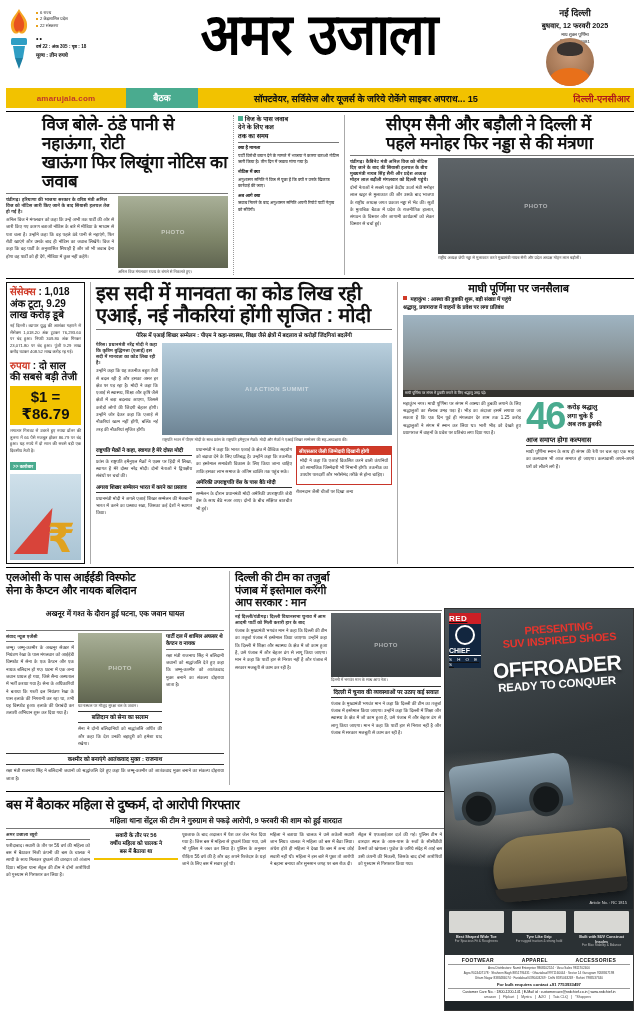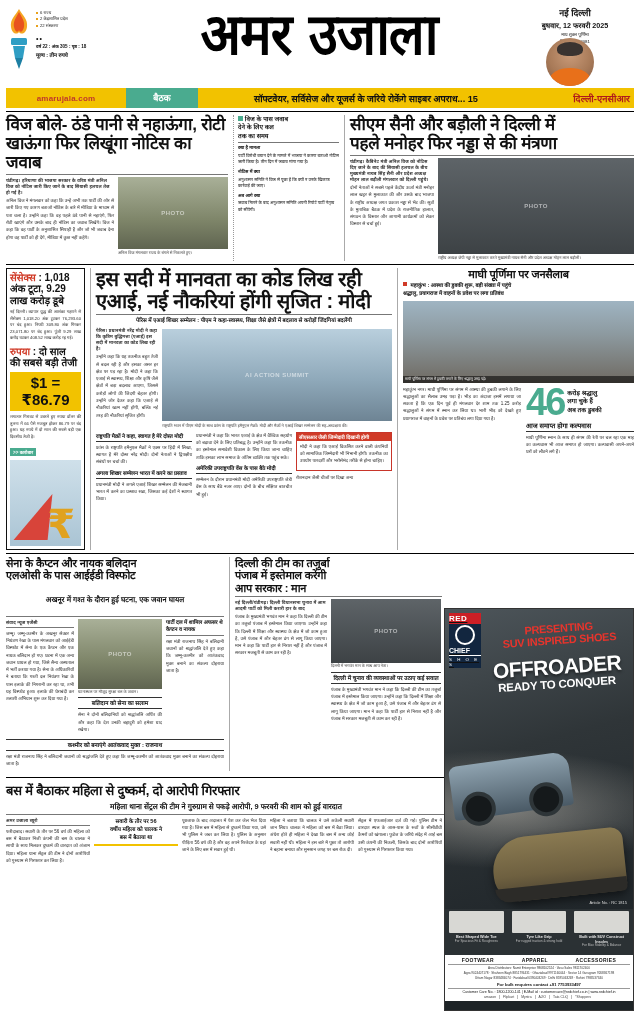--- a/index.html
+++ b/index.html
@@ -63,21 +63,21 @@
 
   
   .rule{border-top:1px solid #000;margin:3px 0;}
   .rule-thin{border-top:.5px solid #777;margin:2px 0;}
   .vrule{border-left:.6px solid #aaa;}
   .vrule-d{border-left:1px dotted #999;}
 
   
   .hl{font-weight:bold;line-height:1.12;letter-spacing:-.2px;}
   .hl-xl{font-size:20px;}
-  .hl-lg{font-size:17px;}
+  .hl-lg{font-size:17px;margin-left:36px;}
   .hl-md{font-size:11px;}
   .sub{font-weight:bold;font-size:8px;line-height:1.3;}
   .byline{font-size:4.6px;font-weight:bold;color:#333;letter-spacing:.2px;}
   .body{font-size:4.5px;line-height:1.62;text-align:justify;color:#2b2b2b;}
   .body p{margin:0 0 3px 0;}
   .cap{font-size:4px;line-height:1.4;color:#333;}
   .redsq{width:4px;height:4px;background:#d03a27;display:inline-block;margin-right:2px;vertical-align:1px;}
   .greensq{width:5px;height:5px;background:#4aab8f;display:inline-block;}
 
   
@@ -430,22 +430,22 @@
         </div>
       </div>
     </div>
   </div>
 
   <div class="rule"></div>
 
   <div class="lower">
 
     <div class="lcol1">
+      <div class="hl hl-md">एलओसी के पास आईईडी विस्फोट</div>
       <div class="hl hl-md">सेना के कैप्टन और नायक बलिदान</div>
-      <div class="hl hl-md">एलओसी के पास आईईडी विस्फोट</div>
       <div class="l-sub">अखनूर में गश्त के दौरान हुई घटना, एक जवान घायल</div>
       <div class="rule-thin"></div>
       <div style="display:flex;gap:4px;">
         <div style="width:68px;">
           <div class="byline">संवाद न्यूज एजेंसी</div>
           <div class="rule-thin"></div>
           <div class="body">
               <p>जम्मू। जम्मू-कश्मीर के अखनूर सेक्टर में नियंत्रण रेखा के पास मंगलवार को आईईडी विस्फोट में सेना के एक कैप्टन और एक नायक बलिदान हो गए। घटना में एक अन्य जवान घायल हो गया, जिसे सैन्य अस्पताल में भर्ती कराया गया है। सेना के अधिकारियों ने बताया कि गश्ती दल नियंत्रण रेखा के पास इलाके की निगरानी कर रहा था, तभी यह विस्फोट हुआ। इलाके की घेराबंदी कर तलाशी अभियान शुरू कर दिया गया है।</p>
             </div>
         </div>

